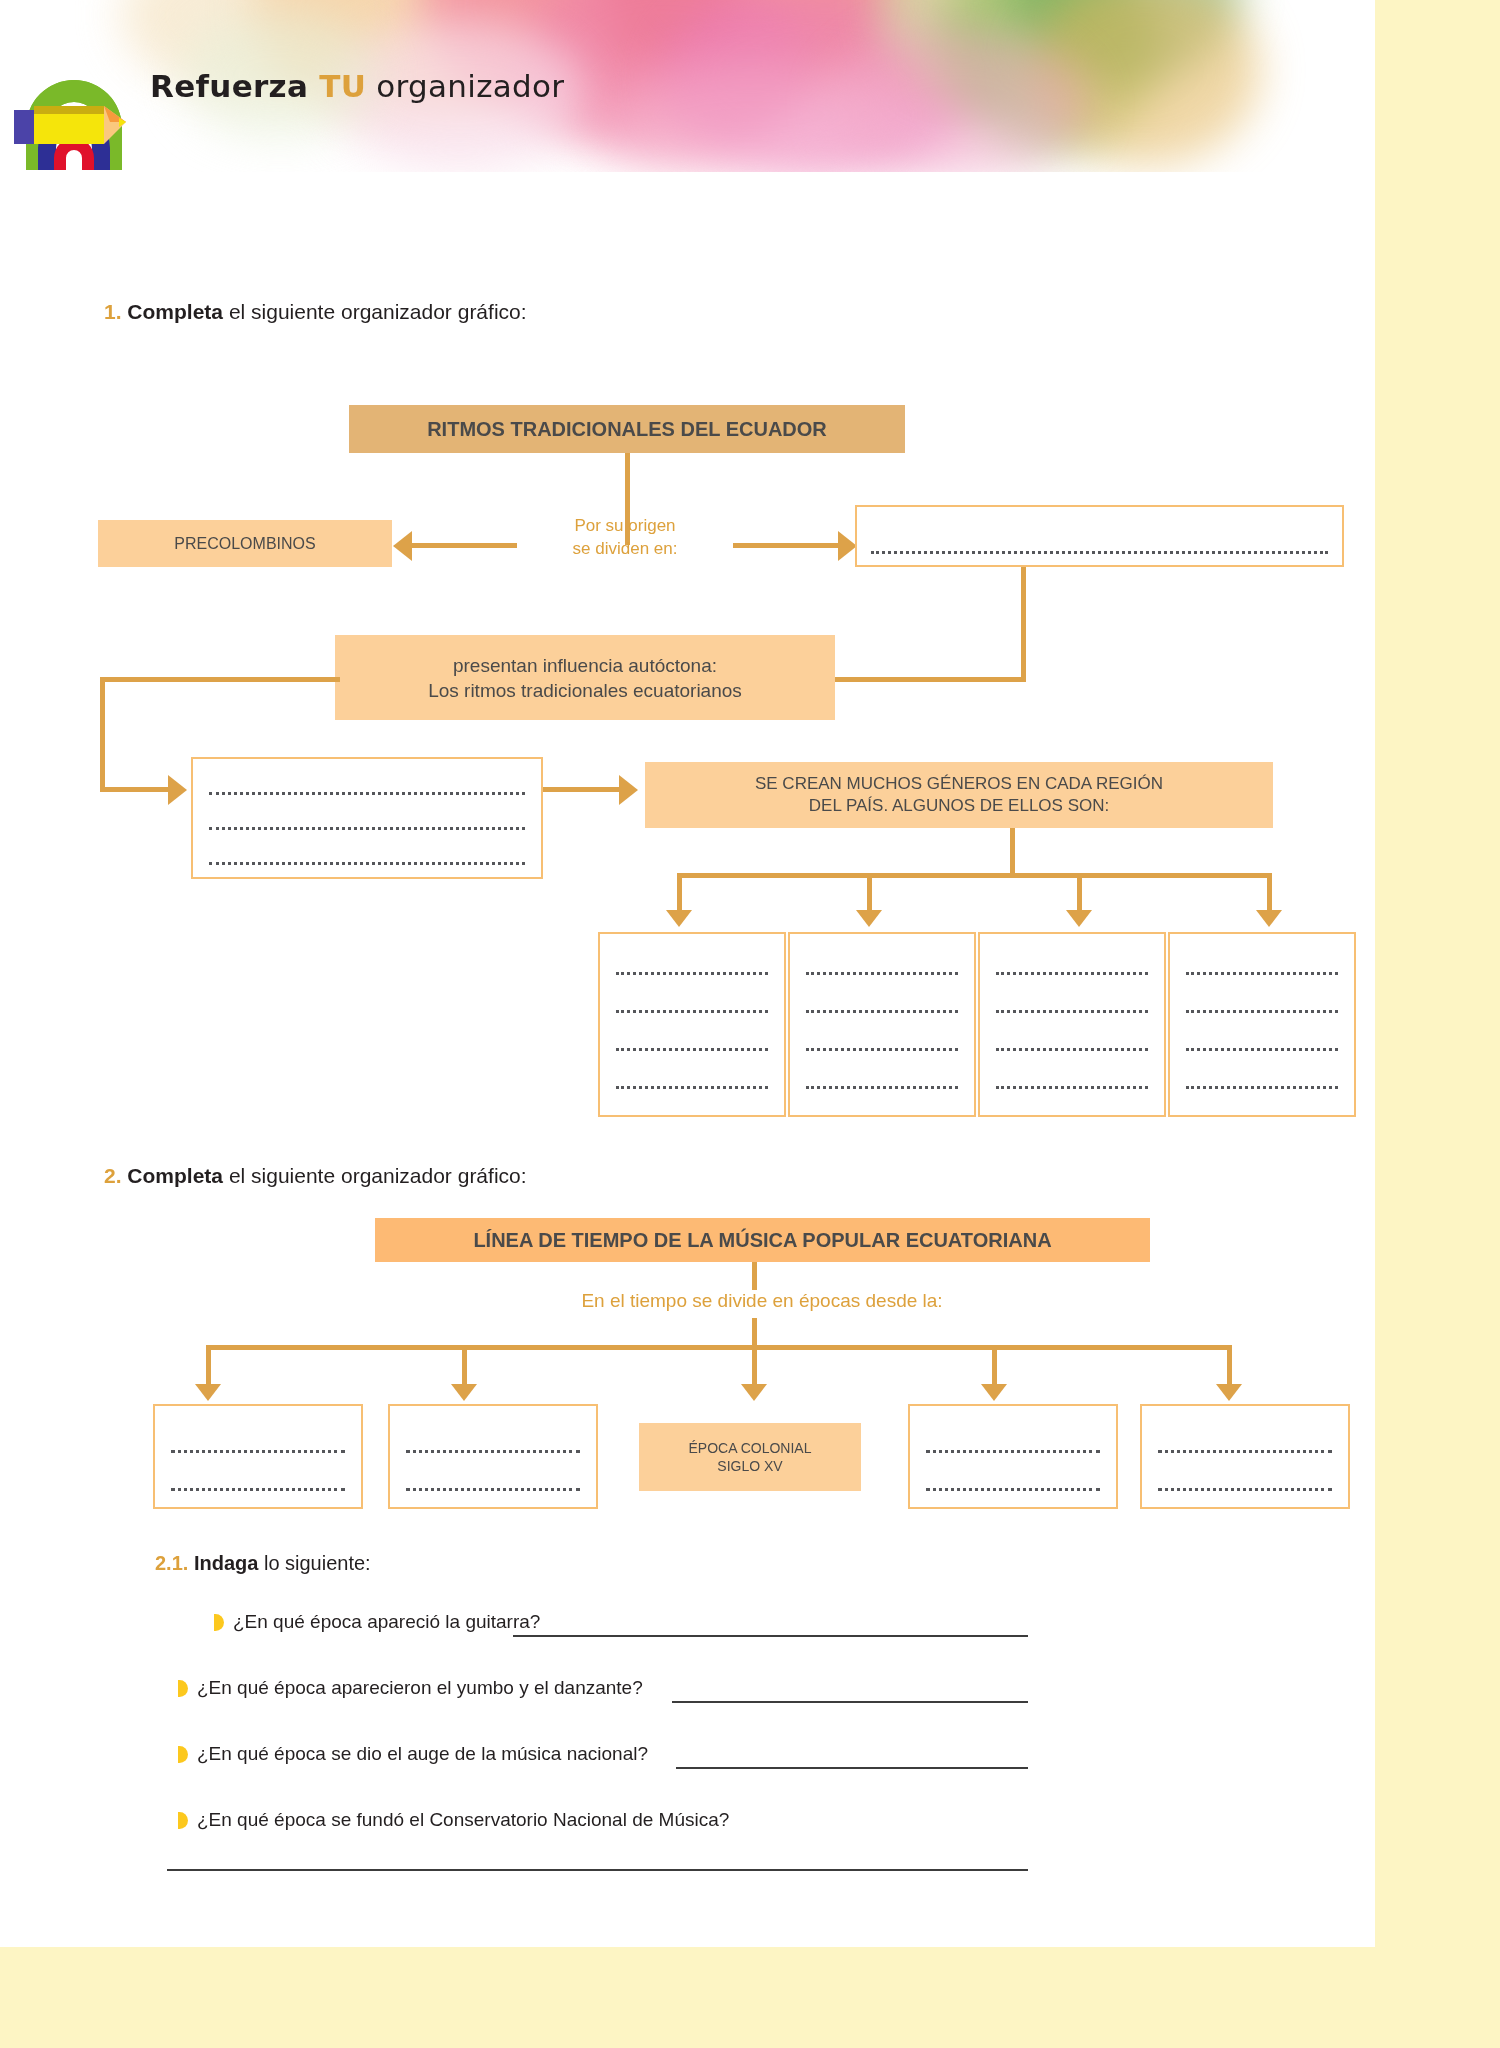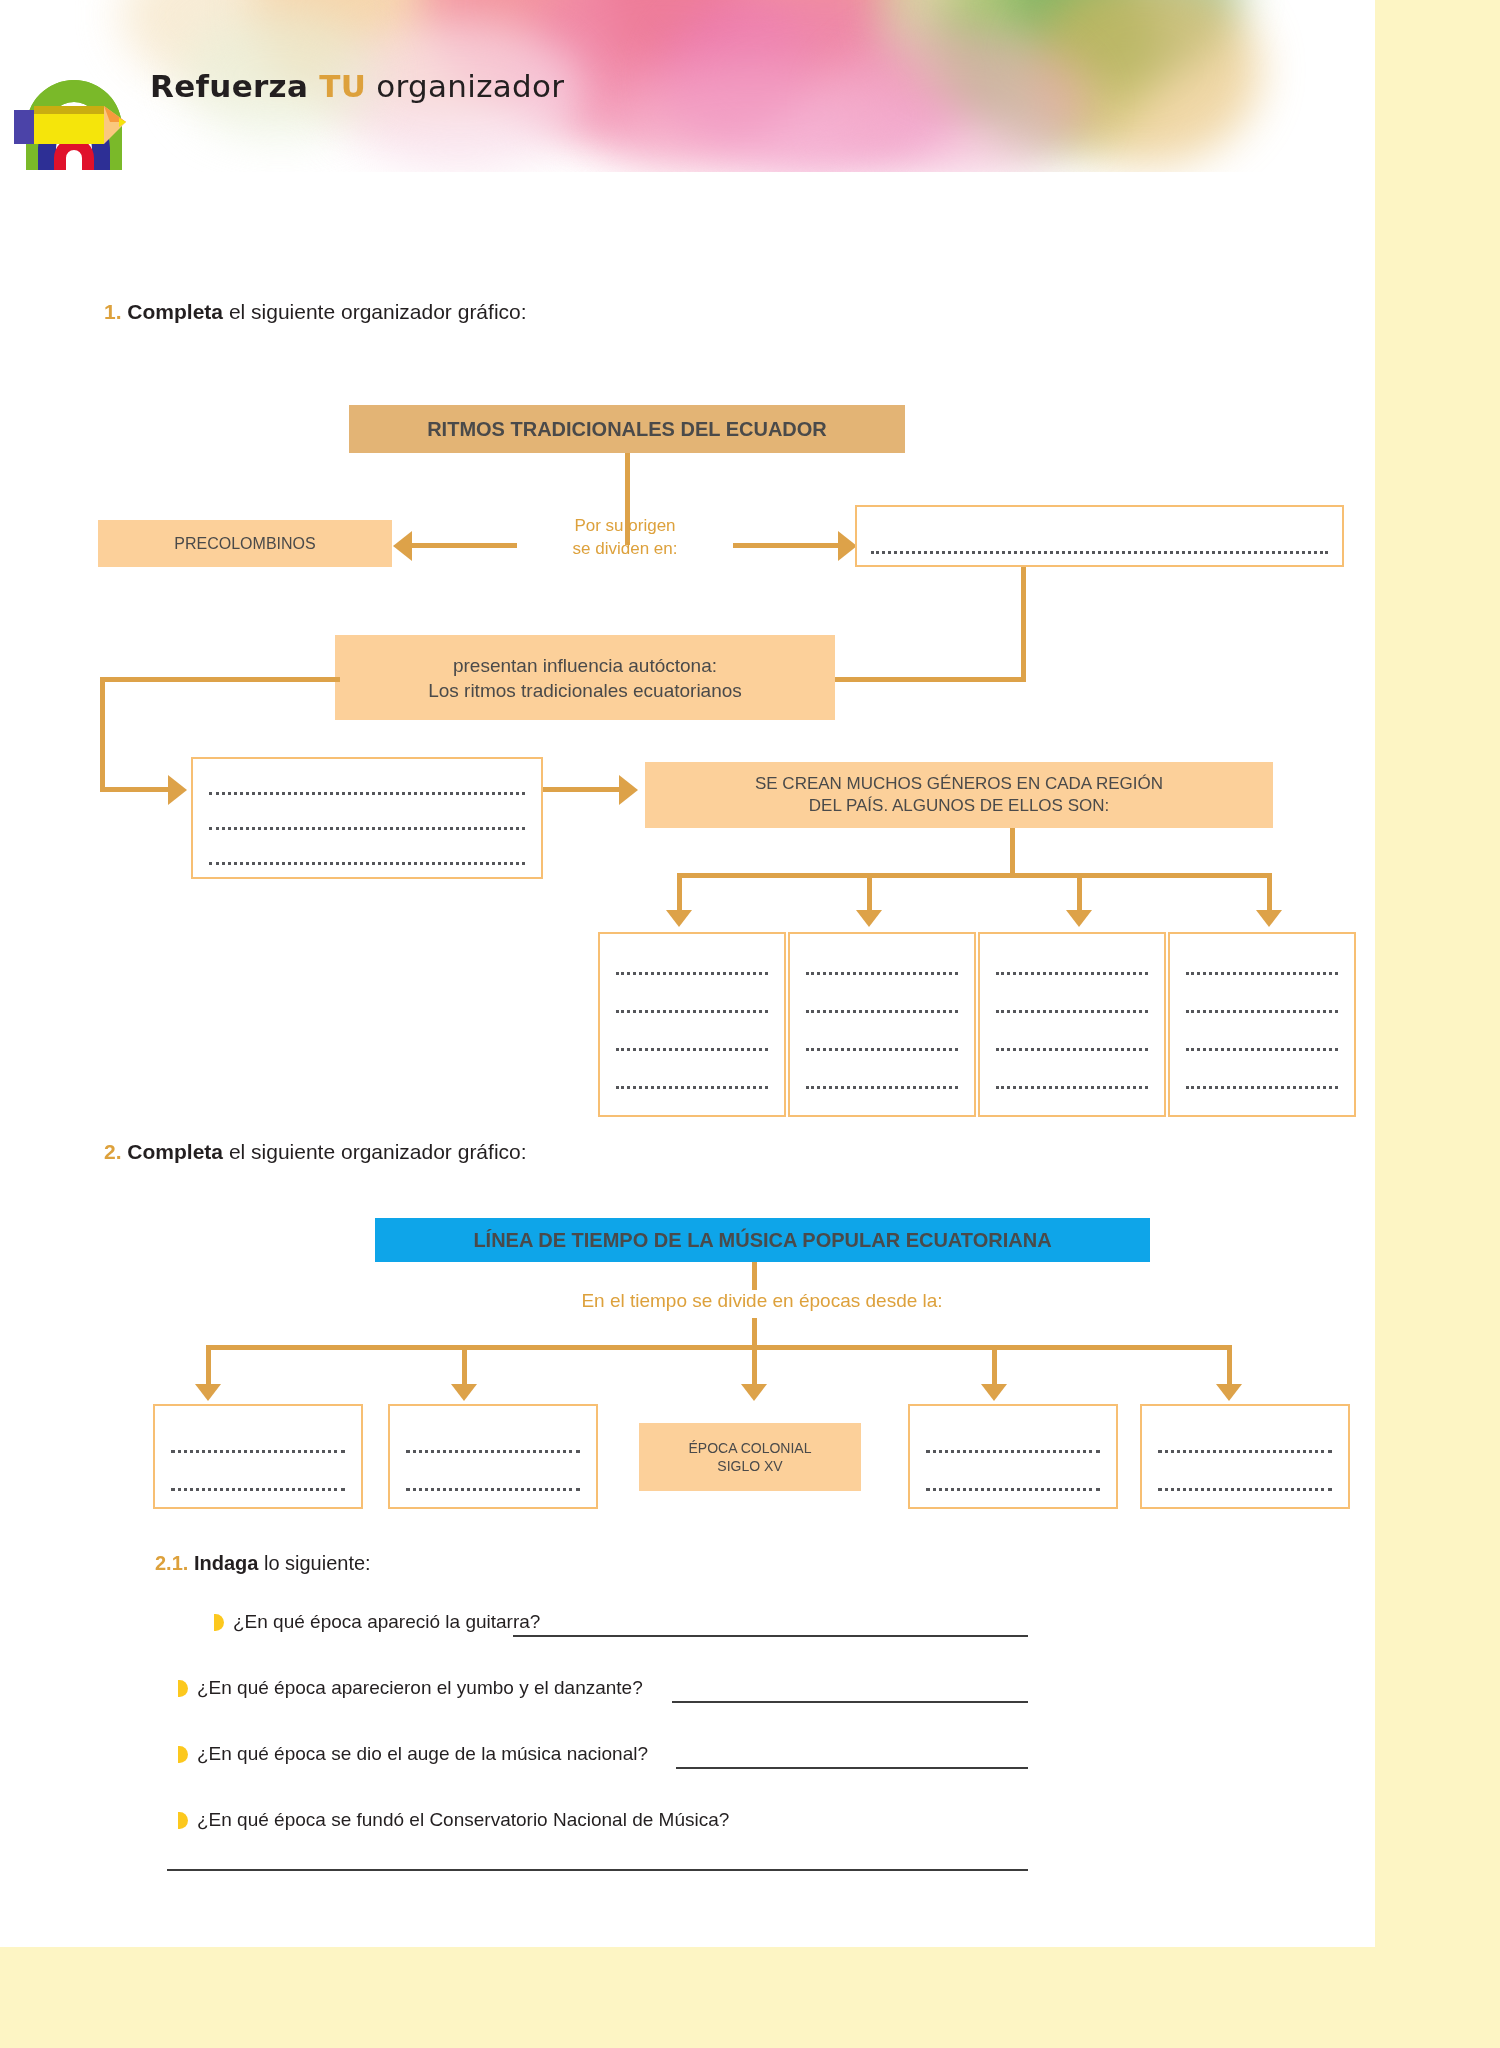--- a/index.html
+++ b/index.html
@@ -33,21 +33,21 @@
 
   
   .instruction{position:absolute;font-size:21px;color:#231f20;white-space:nowrap;}
   .instruction .num{color:#dda13c;font-weight:bold;}
   .instruction .verb{font-weight:bold;}
 
   
   .box{position:absolute;box-sizing:border-box;}
   .box-fill-dark{background:#e3b475;}
   .box-fill-light{background:#fcd09a;}
-  .box-fill-yellow{background:#0ea5e9;}
+  .box-fill-yellow{background:#fdba74;}
   .box-outline{border:2px solid #f7bf73;background:#fff;}
   .box-label{
     position:absolute;left:0;right:0;top:50%;transform:translateY(-50%);
     text-align:center;color:#4a4a4a;line-height:1.32;
   }
   .cap{font-weight:bold;}
   .conn{position:absolute;background:#dda249;}
   .conn-h{height:5px;}
   .conn-v{width:5px;}
   .arrow-down{
@@ -225,21 +225,21 @@
     <div class="dotline" style="left:16px;right:16px;top:114px;"></div>
     <div class="dotline" style="left:16px;right:16px;top:152px;"></div>
   </div>
   <div class="box box-outline" style="left:1168px;top:932px;width:188px;height:185px;">
     <div class="dotline" style="left:16px;right:16px;top:38px;"></div>
     <div class="dotline" style="left:16px;right:16px;top:76px;"></div>
     <div class="dotline" style="left:16px;right:16px;top:114px;"></div>
     <div class="dotline" style="left:16px;right:16px;top:152px;"></div>
   </div>
 
-  <div class="instruction" style="left:104px;top:1140px;">
+  <div class="instruction" style="left:104px;top:1164px;">
     <span class="num">2.</span>
     <span class="verb">Completa</span><span> el siguiente organizador gráfico:</span>
   </div>
 
   <div class="box box-fill-yellow" style="left:375px;top:1218px;width:775px;height:44px;">
     <div class="box-label cap" style="font-size:20px;">LÍNEA DE TIEMPO DE LA MÚSICA POPULAR ECUATORIANA</div>
   </div>
   <div class="conn conn-v" style="left:752px;top:1262px;height:28px;"></div>
   <div class="caption" style="left:452px;top:1288px;width:620px;font-size:19px;">En el tiempo se divide en épocas desde la:</div>
 

